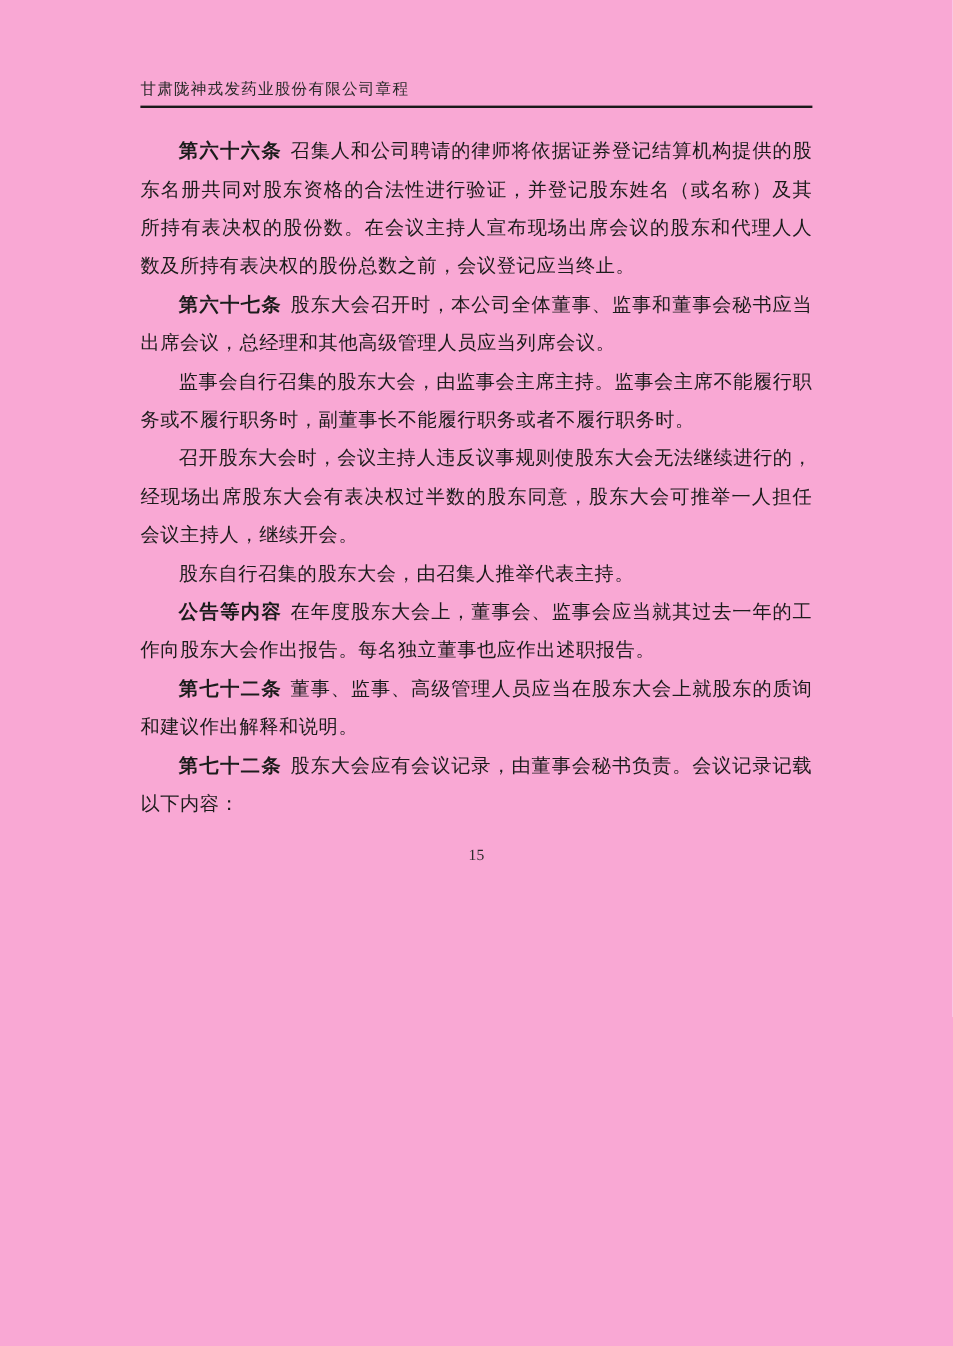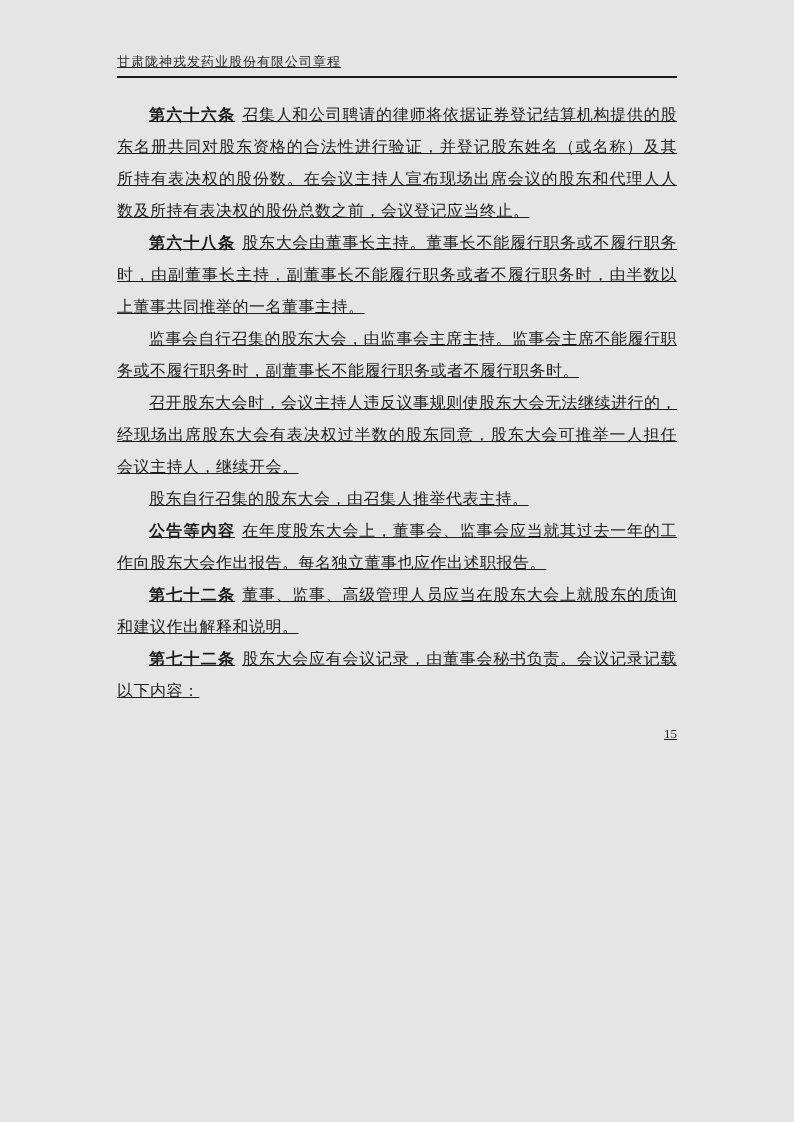--- a/index.html
+++ b/index.html
@@ -5,27 +5,26 @@
   html, body {
     margin: 0;
     padding: 0;
     background: #ffffff;
   }
   .page {
     position: relative;
     width: 794px;
     height: 1122px;
     margin: 0 auto;
-    background: #e5e5e5;
+    background: #f9a8d4;
     box-sizing: border-box;
-    padding: 4px 117px;
+    padding: 16px 117px;
     font-family: "Liberation Serif", "DejaVu Serif", serif;
     color: #1c1c1c;
     overflow: hidden;
-    text-decoration: underline;
   }
   .doc-header {
     padding-top: 50px;
     padding-bottom: 7px;
     border-bottom: 2px solid #1a1a1a;
   }
   .doc-header .header-title {
     font-size: 13px;
     line-height: 15px;
     color: #2a2a2a;
@@ -44,39 +43,39 @@
   }
   .article-label {
     font-weight: bold;
     font-family: "Liberation Sans", "DejaVu Sans", sans-serif;
     margin-right: 7px;
     letter-spacing: 1px;
     margin-top: 24px;
   }
   .doc-footer {
     margin-top: 17px;
-    text-align: right;
+    text-align: center;
   }
   .doc-footer .page-number {
     font-size: 13px;
     color: #2a2a2a;
   }
 </style>
 </head>
 <body>
 
 <div class="page">
   <header class="doc-header">
     <div class="header-title">甘肃陇神戎发药业股份有限公司章程</div>
   </header>
 
   <main class="doc-body">
 
   <p class="para"><b class="article-label">第六十六条</b>召集人和公司聘请的律师将依据证券登记结算机构提供的股东名册共同对股东资格的合法性进行验证，并登记股东姓名（或名称）及其所持有表决权的股份数。在会议主持人宣布现场出席会议的股东和代理人人数及所持有表决权的股份总数之前，会议登记应当终止。</p>
-      <p class="para"><b class="article-label">第六十八条</b>股东大会由董事长主持。董事长不能履行职务或不履行职务时，由副董事长主持，副董事长不能履行职务或者不履行职务时，由半数以上董事共同推举的一名董事主持。</p>
+      <p class="para"><b class="article-label">第六十七条</b>股东大会召开时，本公司全体董事、监事和董事会秘书应当出席会议，总经理和其他高级管理人员应当列席会议。</p>
       <p class="para">监事会自行召集的股东大会，由监事会主席主持。监事会主席不能履行职务或不履行职务时，副董事长不能履行职务或者不履行职务时。</p>
       <p class="para">召开股东大会时，会议主持人违反议事规则使股东大会无法继续进行的，经现场出席股东大会有表决权过半数的股东同意，股东大会可推举一人担任会议主持人，继续开会。</p>
       <p class="para">股东自行召集的股东大会，由召集人推举代表主持。</p>
       <p class="para"><b class="article-label">公告等内容</b>在年度股东大会上，董事会、监事会应当就其过去一年的工作向股东大会作出报告。每名独立董事也应作出述职报告。</p>
       <p class="para"><b class="article-label">第七十二条</b>董事、监事、高级管理人员应当在股东大会上就股东的质询和建议作出解释和说明。</p>
       <p class="para"><b class="article-label">第七十二条</b>股东大会应有会议记录，由董事会秘书负责。会议记录记载以下内容：</p>
     </main>
 
   <footer class="doc-footer">
     <span class="page-number">15</span>

